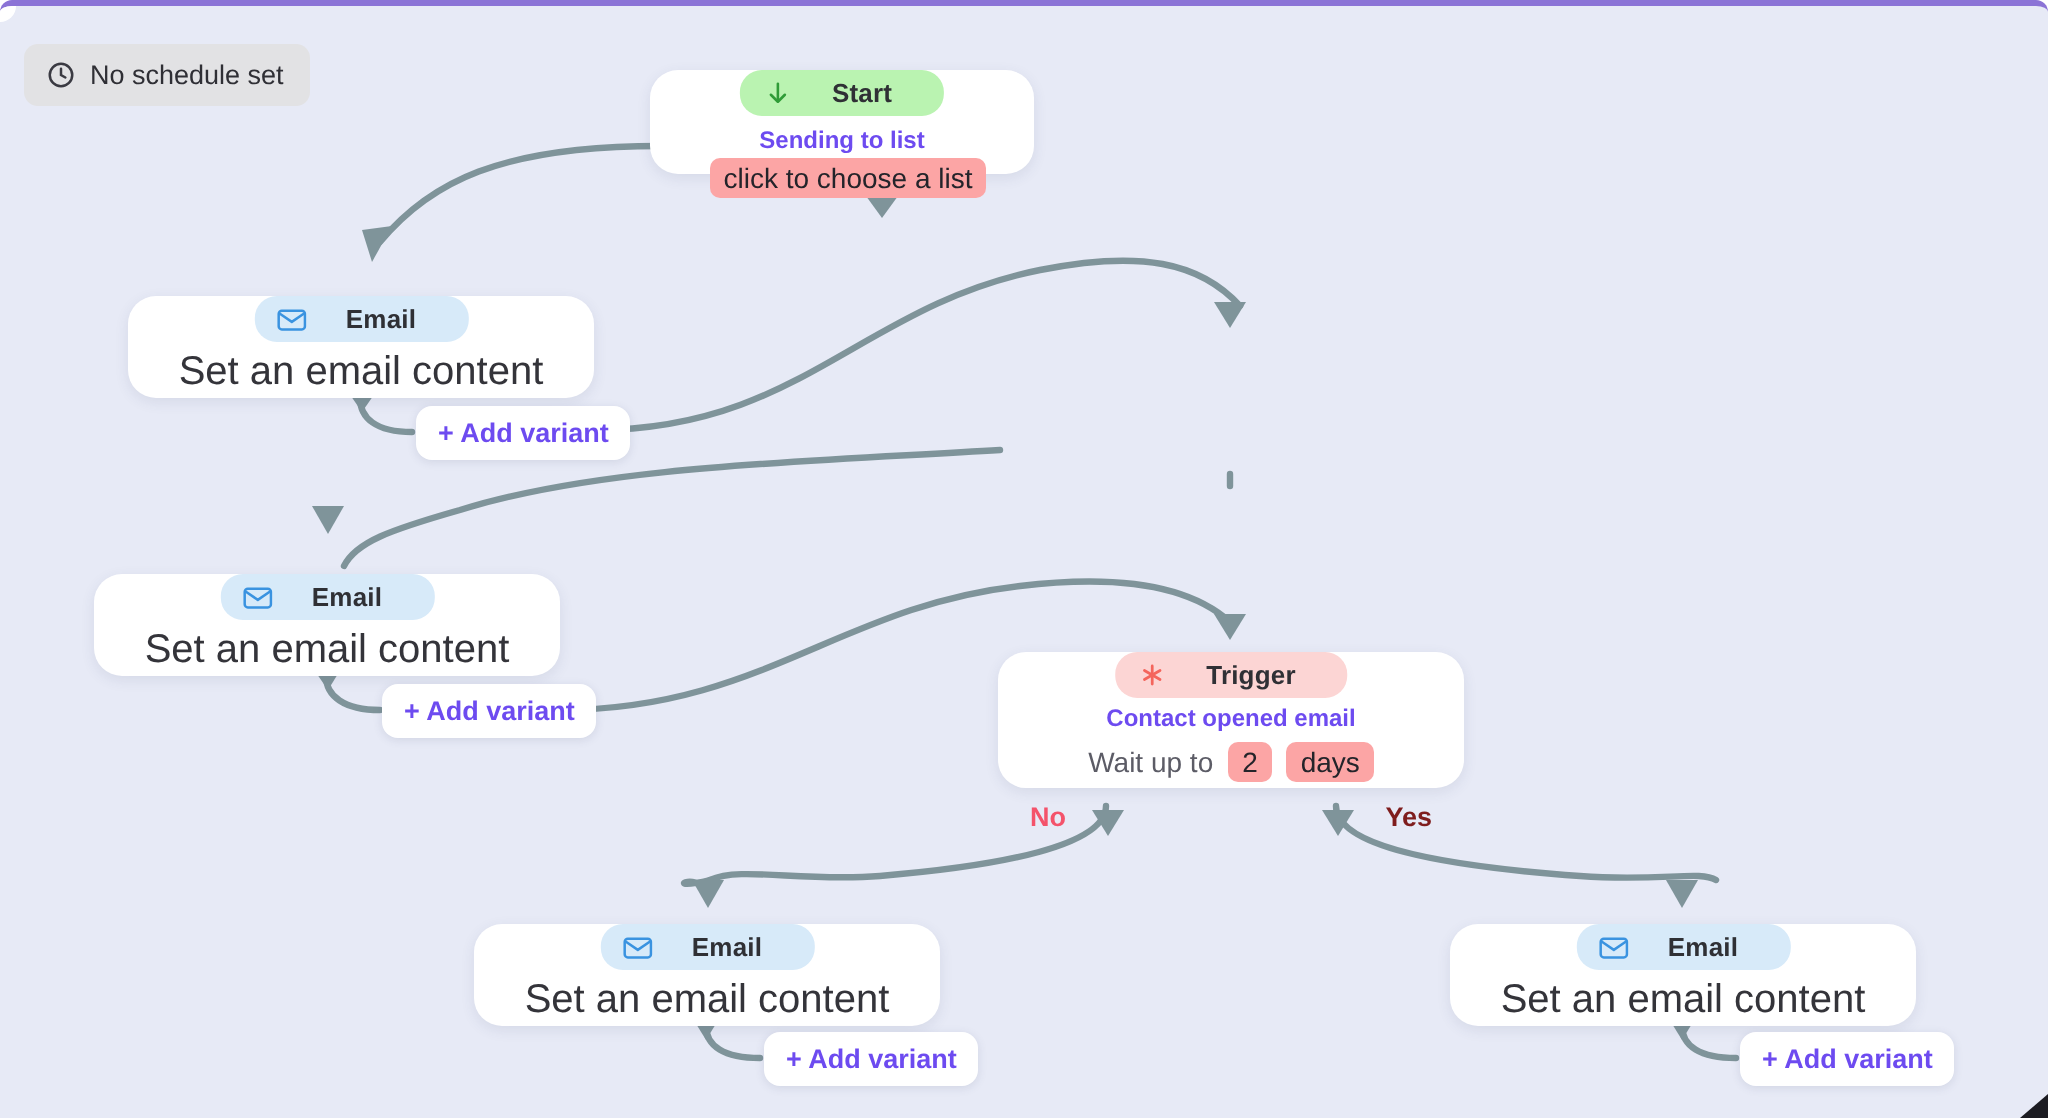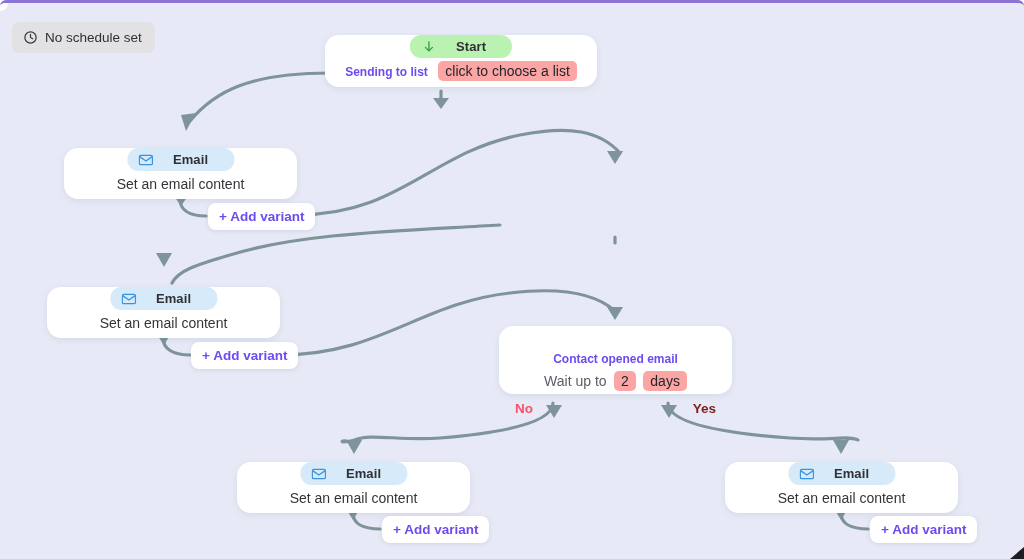--- a/index.html
+++ b/index.html
@@ -108,21 +108,21 @@
     color: #2f3035;
     padding: 0 20px 0 14px;
     letter-spacing: 0.1px;
   }
   .head-start   { background: #baf3b1; }
   .head-email   { background: #d7eaf9; }
   .head-delay   { background: #fbe6a1; }
   .head-trigger { background: #fcd5d4; }
 
   .node-text {
-    font-size: 14px;
+    font-size: 20px;
     color: #34343a;
   }
   .lead-purple {
     color: #6d4bf0;
     font-weight: 700;
     font-size: 12px;
   }
   .pill {
     display: inline-block;
     background: #fca5a5;
@@ -211,21 +211,21 @@
   <div id="schedule-badge">
     <span class="ico">
       <svg class="clock-ico" viewBox="0 0 24 24" fill="none" stroke="#3a3a42" stroke-width="2">
         <circle cx="12" cy="12" r="9"></circle>
         <path d="M12 7 L12 12 L15.5 14" stroke-linecap="round"></path>
       </svg>
     </span>
     <span class="lbl">No schedule set</span>
   </div>
 
-  <div class="node" style="left:325px; top:32px; width:272px;">
+  <div class="node" style="left:325px; top:32px; width:192px;">
     <div class="node-head head-start">
       <span class="hico">
         <svg width="14" height="15" viewBox="0 0 24 24" fill="none" stroke="#2f9c37" stroke-width="2.2" stroke-linecap="round" stroke-linejoin="round">
           <path d="M12 4 L12 19"></path>
             <path d="M6 13.5 L12 19.5 L18 13.5"></path>
         </svg>
       </span>
       <span class="htitle">Start</span>
     </div>
     <div class="node-body" style="height:52px; padding-top:26px;">
@@ -265,20 +265,30 @@
     </div>
     <div class="node-body" style="height:51px; padding-top:27px;">
       <span class="node-text">Set an email content</span>
     </div>
   </div>
   <div class="add-variant" style="left:191px; top:339px;">
     <span>+ Add variant</span>
   </div>
 
   <div class="node" style="left:499px; top:323px; width:233px;">
+    <div class="node-head head-trigger">
+      <span class="hico">
+        <svg width="13" height="13" viewBox="0 0 20 20" stroke="#f4655c" stroke-width="2.1" stroke-linecap="round">
+          <path d="M10 3 L10 17"></path>
+          <path d="M4 6.5 L16 13.5"></path>
+          <path d="M16 6.5 L4 13.5"></path>
+        </svg>
+      </span>
+      <span class="htitle">Trigger</span>
+    </div>
     <div class="node-body" style="height:68px; padding-top:26px; padding-left:10px; padding-right:10px;">
       <div class="lead-purple">Contact opened email</div>
       <div style="margin-top:5px;">
         <span class="muted">Wait up to</span>
         <span class="pill" style="margin:0 3px;">2</span>
         <span class="pill">days</span>
       </div>
       <div class="branch-row">
         <span class="branch-no">No</span>
         <span class="branch-yes">Yes</span>

